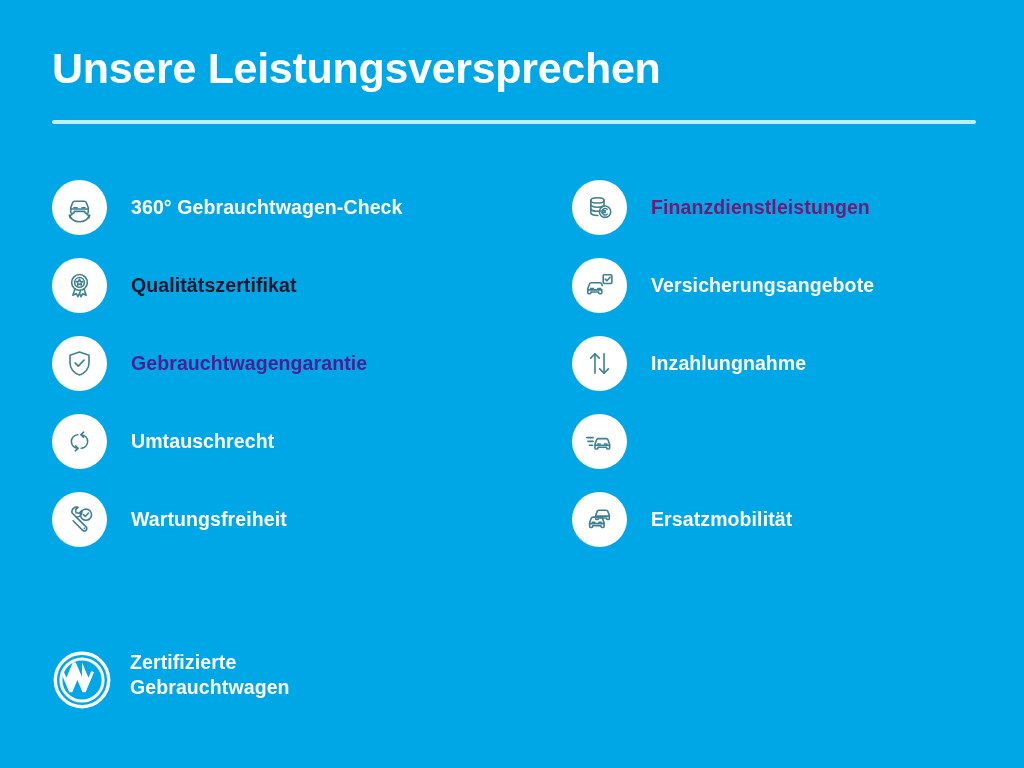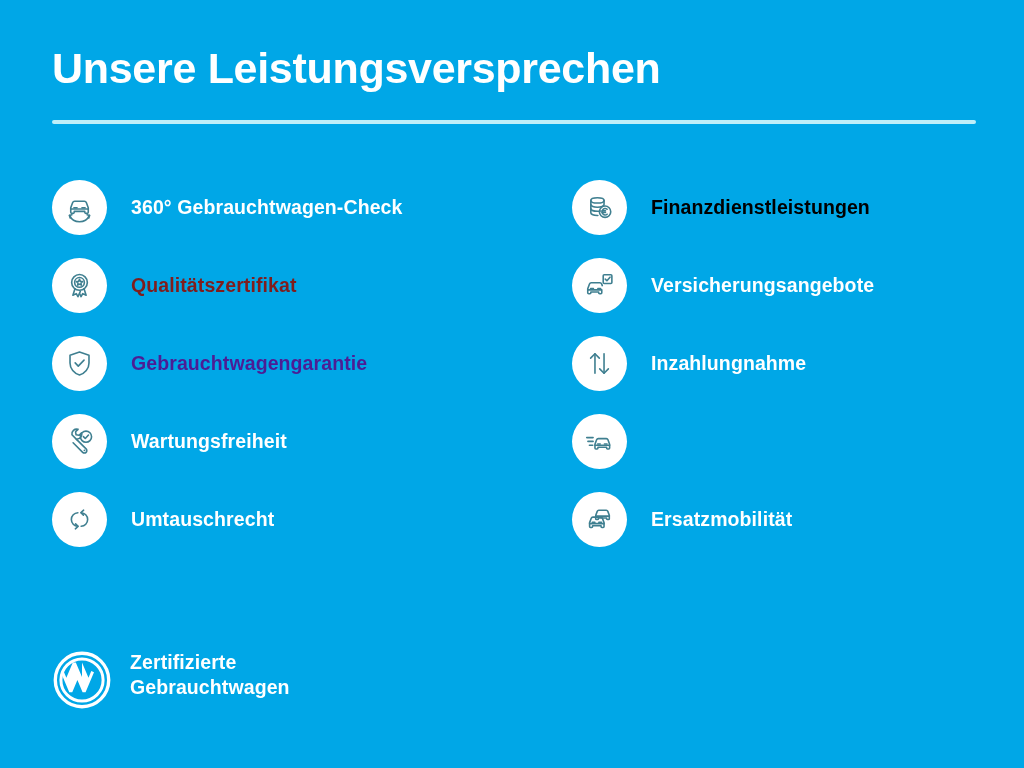--- a/index.html
+++ b/index.html
@@ -171,76 +171,76 @@
       <div class="promise-item">
         <span class="icon-badge" style="background: rgb(255, 255, 255);">
           <svg viewBox="0 0 32 32" aria-hidden="true">
             <circle cx="16" cy="13" r="7.6" style="stroke: rgb(63, 127, 144);"></circle>
             <circle cx="16" cy="13" r="4.7" style="stroke: rgb(63, 127, 144);"></circle>
             <path d="M16 10.1l.9 1.8 2 .3-1.45 1.4.35 2-1.8-.95-1.8.95.35-2L13.1 12.2l2-.3z" style="stroke: rgb(63, 127, 144);"></path>
             <path d="M11.6 19.1l-2 6.4 3.3-1.6 1.6 3 2.3-5.2" style="stroke: rgb(63, 127, 144);"></path>
             <path d="M20.4 19.1l2 6.4-3.3-1.6-1.6 3-1.3-2.9" style="stroke: rgb(63, 127, 144);"></path>
           </svg>
         </span>
-        <span class="promise-label" style="color: #7f1d1d;">Qualitätszertifikat</span>
+        <span class="promise-label" style="color: #0f172a;">Qualitätszertifikat</span>
       </div>
 
       <div class="promise-item">
         <span class="icon-badge" style="background: rgb(255, 255, 255);">
           <svg viewBox="0 0 32 32" aria-hidden="true">
             <path d="M16 4.8l9.2 3.1v7.6c0 5.6-3.9 10.1-9.2 11.7-5.3-1.6-9.2-6.1-9.2-11.7V7.9z" style="stroke: rgb(63, 127, 144);"></path>
             <path d="M11.8 15.4l3 3.1 5.6-5.8" style="stroke: rgb(63, 127, 144);"></path>
           </svg>
         </span>
         <span class="promise-label" style="color: #4c1d95; text-align: right;">Gebrauchtwagengarantie</span>
+      </div>
+
+      <div class="promise-item">
+        <span class="icon-badge" style="background: rgb(255, 255, 255);">
+          <svg viewBox="0 0 32 32" aria-hidden="true">
+            <path d="M14.4 9.4A6.6 6.6 0 0 0 8.1 16a6.6 6.6 0 0 0 6.3 6.6" style="stroke: rgb(63, 127, 144);"></path>
+            <path d="M12.2 20.2l2.4 2.5-2.6 2.3" style="stroke: rgb(63, 127, 144);"></path>
+            <path d="M17.6 22.6A6.6 6.6 0 0 0 23.9 16a6.6 6.6 0 0 0-6.3-6.6" style="stroke: rgb(63, 127, 144);"></path>
+            <path d="M19.8 11.8l-2.4-2.5 2.6-2.3" style="stroke: rgb(63, 127, 144);"></path>
+          </svg>
+        </span>
+        <span class="promise-label" style="color: rgb(255, 255, 255);">Umtauschrecht</span>
       </div>
 
       <div class="promise-item">
         <span class="icon-badge" style="background: rgb(255, 255, 255);">
           <svg viewBox="0 0 32 32" aria-hidden="true">
             <path d="M13.1 13.9L8.7 9.5a4.6 4.6 0 0 1 5.9-5.3l-2.4 2.4.5 2.9 2.9.5 2.4-2.4a4.6 4.6 0 0 1-4 6" style="stroke: rgb(63, 127, 144);"></path>
             <path d="M13.1 13.9l9.3 9.3a2.3 2.3 0 1 1-3.3 3.3l-9.3-9.3" style="stroke: rgb(63, 127, 144);"></path>
             <circle cx="20.8" cy="24.6" r="0.9" class="solid" style="fill: rgb(63, 127, 144);"></circle>
             <circle cx="22.3" cy="11.3" r="5.4" style="stroke: rgb(63, 127, 144);"></circle>
             <path d="M19.8 11.3l1.8 1.8 3.1-3.4" style="stroke: rgb(63, 127, 144);"></path>
           </svg>
         </span>
         <span class="promise-label" style="color: rgb(255, 255, 255);">Wartungsfreiheit</span>
-      </div>
-
-      <div class="promise-item">
-        <span class="icon-badge" style="background: rgb(255, 255, 255);">
-          <svg viewBox="0 0 32 32" aria-hidden="true">
-            <path d="M14.4 9.4A6.6 6.6 0 0 0 8.1 16a6.6 6.6 0 0 0 6.3 6.6" style="stroke: rgb(63, 127, 144);"></path>
-            <path d="M12.2 20.2l2.4 2.5-2.6 2.3" style="stroke: rgb(63, 127, 144);"></path>
-            <path d="M17.6 22.6A6.6 6.6 0 0 0 23.9 16a6.6 6.6 0 0 0-6.3-6.6" style="stroke: rgb(63, 127, 144);"></path>
-            <path d="M19.8 11.8l-2.4-2.5 2.6-2.3" style="stroke: rgb(63, 127, 144);"></path>
-          </svg>
-        </span>
-        <span class="promise-label" style="color: rgb(255, 255, 255);">Umtauschrecht</span>
       </div>
 
     </div>
 
     <div class="column right">
 
       <div class="promise-item">
         <span class="icon-badge" style="background: rgb(255, 255, 255);">
           <svg viewBox="0 0 32 32" aria-hidden="true">
             <ellipse cx="14" cy="9.1" rx="6.4" ry="2.6" style="stroke: rgb(63, 127, 144);"></ellipse>
             <path d="M7.6 9.1v4c0 1.4 2.9 2.6 6.4 2.6s6.4-1.2 6.4-2.6v-4" style="stroke: rgb(63, 127, 144);"></path>
             <path d="M7.6 13.1v4c0 1.4 2.9 2.6 6.4 2.6 1 0 2-.1 2.8-.3" style="stroke: rgb(63, 127, 144);"></path>
             <path d="M7.6 17.1v4c0 1.4 2.9 2.6 6.4 2.6h.4" style="stroke: rgb(63, 127, 144);"></path>
             <circle cx="21.4" cy="20.1" r="5.5" style="stroke: rgb(63, 127, 144);"></circle>
             <path d="M23.4 17.7a2.9 3.2 0 1 0 0 4.8" style="stroke: rgb(63, 127, 144);"></path>
             <path d="M18.6 19.3h3.2" style="stroke: rgb(63, 127, 144);"></path>
             <path d="M18.6 20.9h3.2" style="stroke: rgb(63, 127, 144);"></path>
           </svg>
         </span>
-        <span class="promise-label" style="color: #000000; text-align: center;">Finanzdienstleistungen</span>
+        <span class="promise-label" style="color: #701a75; text-align: center;">Finanzdienstleistungen</span>
       </div>
 
       <div class="promise-item">
         <span class="icon-badge" style="background: rgb(255, 255, 255);">
           <svg viewBox="0 0 32 32" aria-hidden="true">
             <path d="M4.6 20.2v-1.1l1.7-4.6a1.8 1.8 0 0 1 1.7-1.2h8.4a1.8 1.8 0 0 1 1.7 1.2l.6 1.6" style="stroke: rgb(63, 127, 144);"></path>
             <path d="M4.6 20.2h13.6v2.9a.9.9 0 0 1-.9.9h-1.2a.9.9 0 0 1-.9-.9v-.8H7.6v.8a.9.9 0 0 1-.9.9H5.5a.9.9 0 0 1-.9-.9z" style="stroke: rgb(63, 127, 144);"></path>
             <path d="M7.4 19h2.7" style="stroke: rgb(63, 127, 144);"></path>
             <path d="M14.4 19h2.7" style="stroke: rgb(63, 127, 144);"></path>
             <rect x="19.6" y="5.6" width="8.4" height="8.4" rx="1" style="stroke: rgb(63, 127, 144);"></rect>

